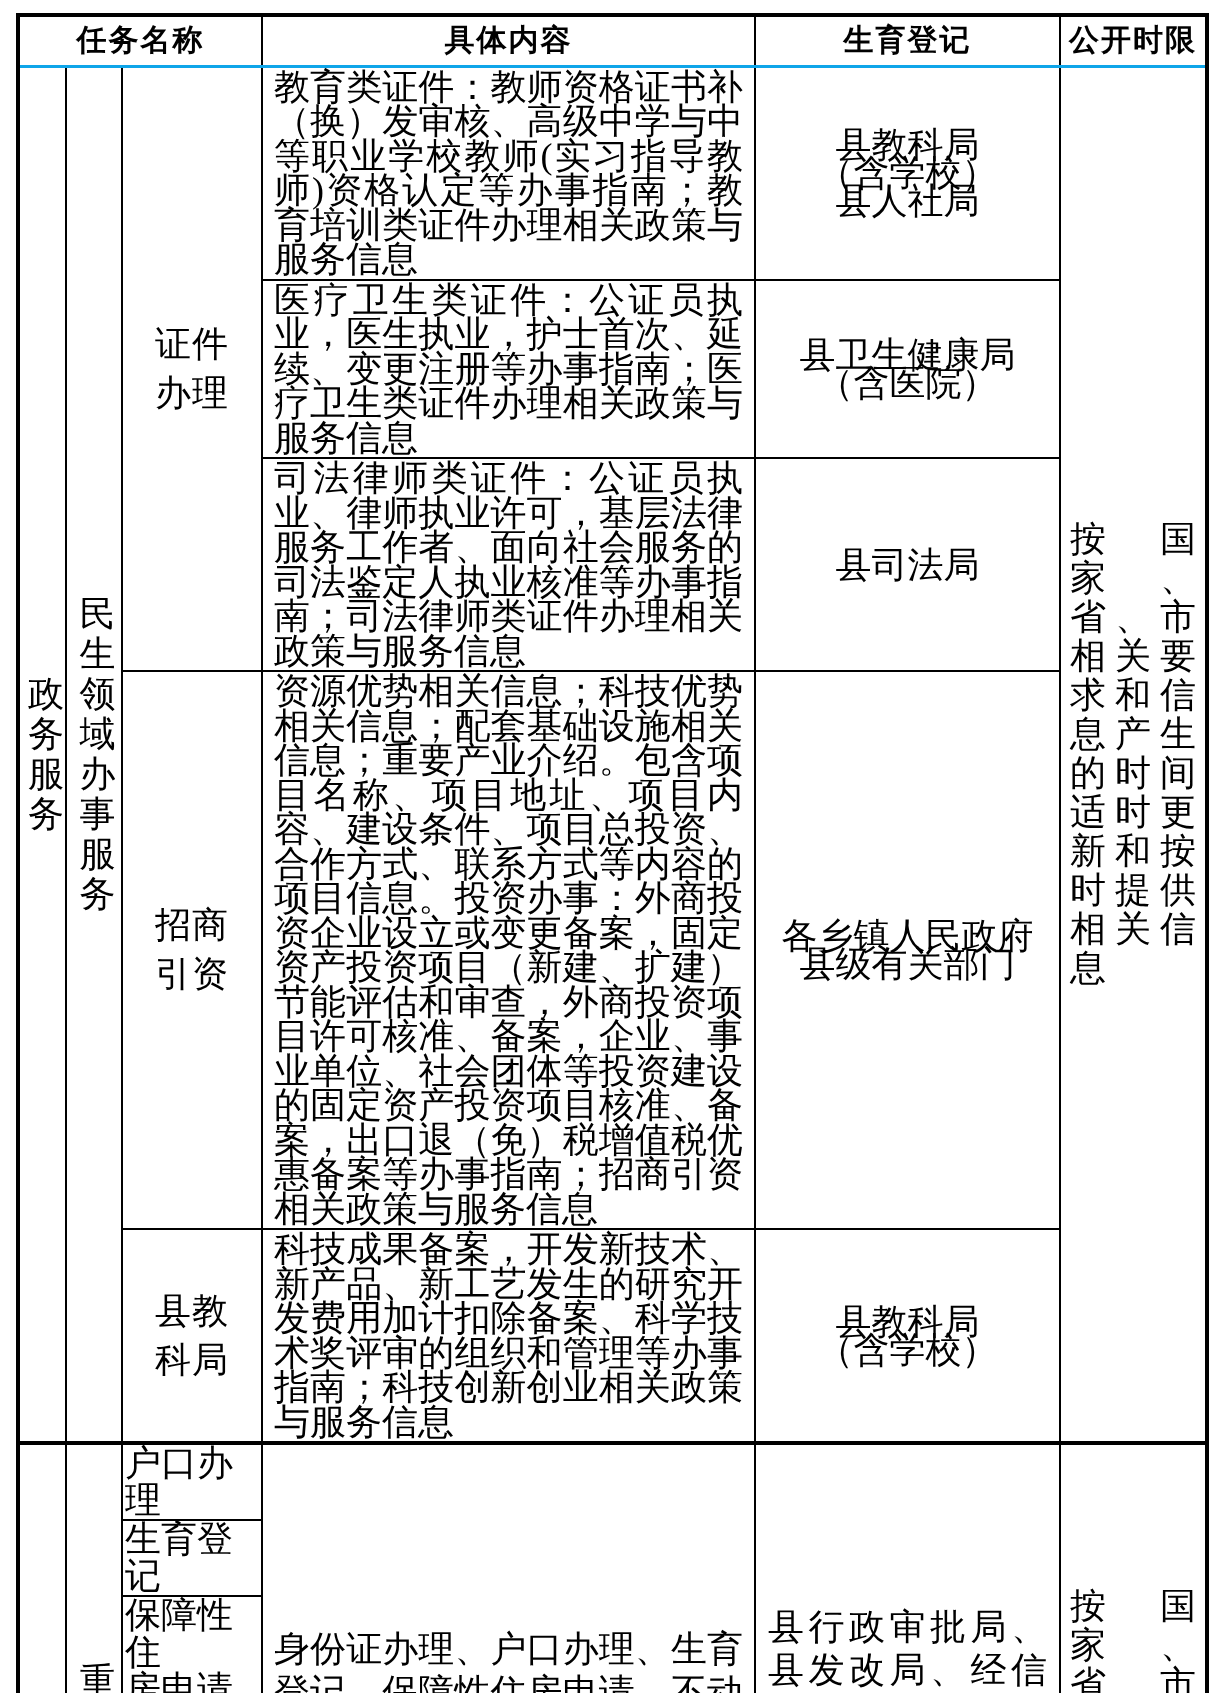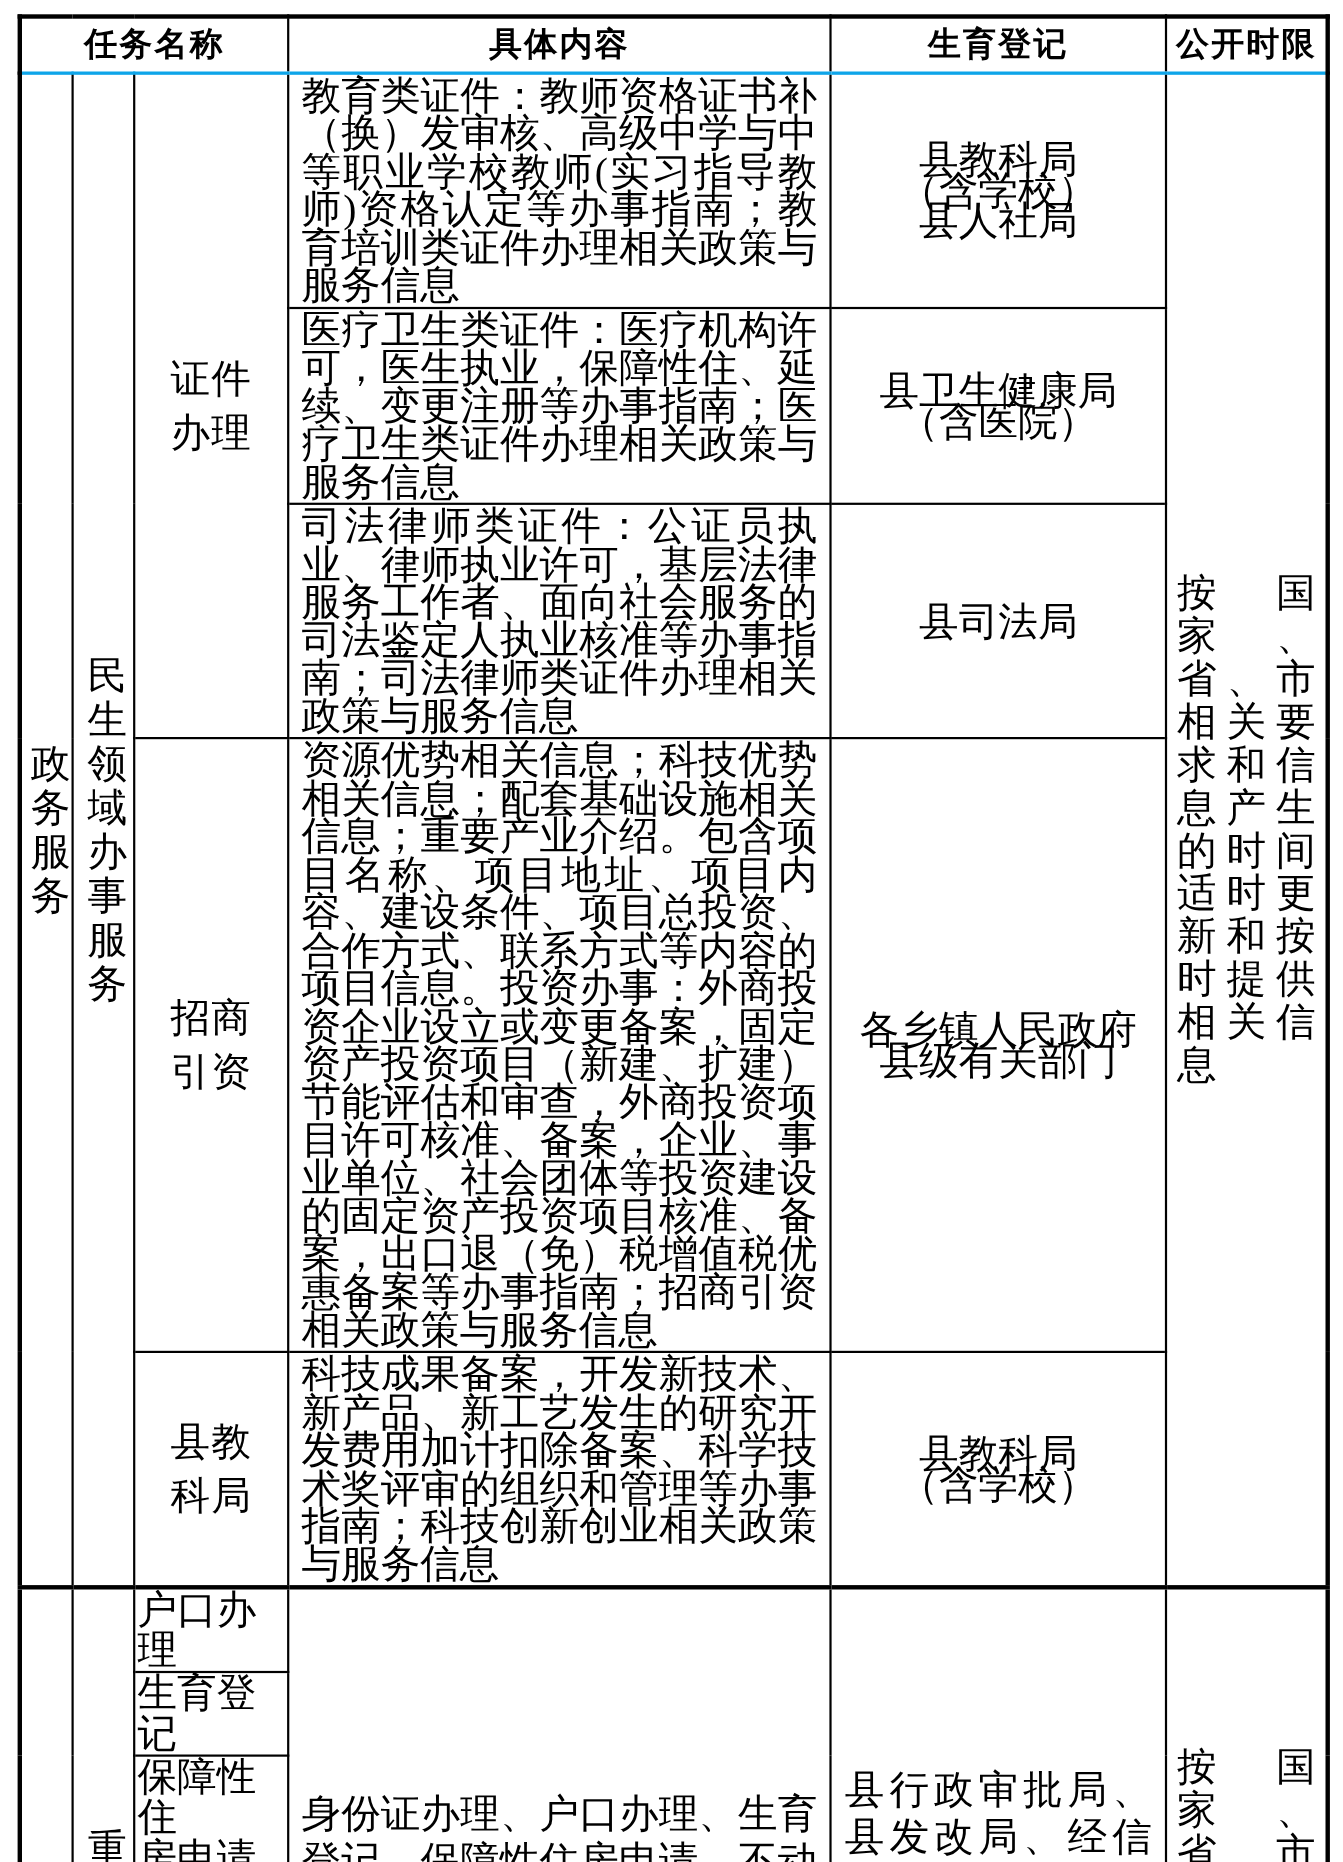--- a/index.html
+++ b/index.html
@@ -142,21 +142,21 @@
           <span class="vtext">民生领域办事服务</span>
         </td>
         <td class="taskname" rowspan="3">证件办理</td>
         <td class="content">教育类证件：教师资格证书补（换）发审核、高级中学与中等职业学校教师(实习指导教师)资格认定等办事指南；教育培训类证件办理相关政策与服务信息</td>
         <td class="unit">县教科局
 （含学校）
 县人社局</td>
         <td class="deadline" rowspan="5">按国家、省、市相关要求和信息产生的时间适时更新和按时提供相关信息</td>
       </tr>
       <tr class="h-r2">
-        <td class="content">医疗卫生类证件：医疗机构许可，医生执业，保障性住、延续、变更注册等办事指南；医疗卫生类证件办理相关政策与服务信息</td>
+        <td class="content">医疗卫生类证件：公证员执业，医生执业，护士首次、延续、变更注册等办事指南；医疗卫生类证件办理相关政策与服务信息</td>
         <td class="unit">县卫生健康局
 （含医院）</td>
       </tr>
       <tr class="h-r3">
         <td class="content">司法律师类证件：公证员执业、律师执业许可，基层法律服务工作者、面向社会服务的司法鉴定人执业核准等办事指南；司法律师类证件办理相关政策与服务信息</td>
         <td class="unit">县司法局</td>
       </tr>
       <tr class="h-r4">
         <td class="taskname">招商引资</td>
         <td class="content">资源优势相关信息；科技优势相关信息；配套基础设施相关信息；重要产业介绍。包含项目名称、项目地址、项目内容、建设条件、项目总投资、合作方式、联系方式等内容的项目信息。投资办事：外商投资企业设立或变更备案，固定资产投资项目（新建、扩建）节能评估和审查，外商投资项目许可核准、备案，企业、事业单位、社会团体等投资建设的固定资产投资项目核准、备案，出口退（免）税增值税优惠备案等办事指南；招商引资相关政策与服务信息</td>

